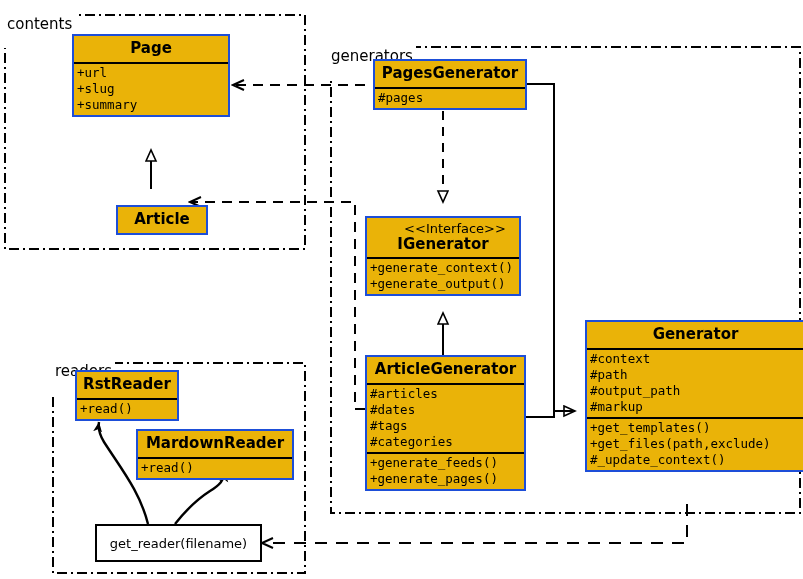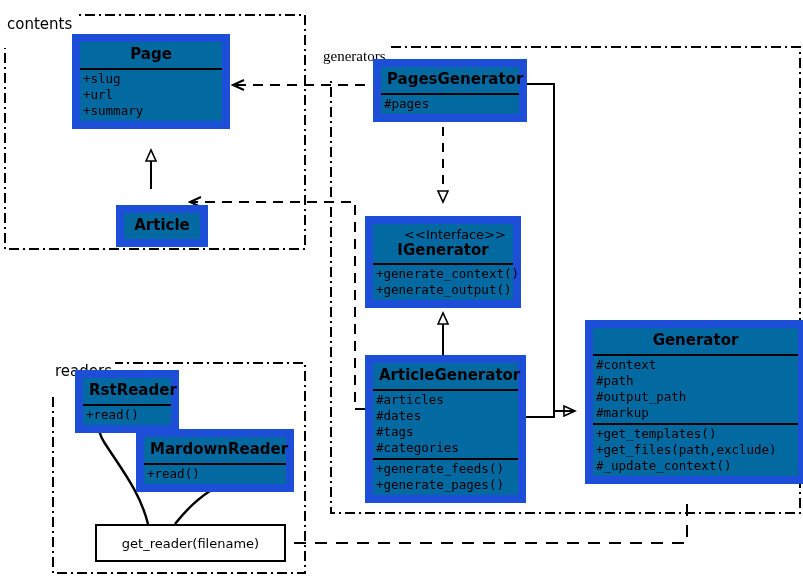--- a/index.html
+++ b/index.html
@@ -30,22 +30,22 @@
     white-space: nowrap;
     background: #ffffff;
     padding: 16px 3px;
     line-height: 16px;
   }
 
   
   .uml-class {
     position: absolute;
     box-sizing: border-box;
-    border: 8px solid #1d4ed8;
-    background: #0369a1;
+    border: 2px solid #1d4ed8;
+    background: #eab308;
     z-index: 5;
   }
   .uml-name {
     font-weight: bold;
     font-size: 15px;
     text-align: center;
     padding: 4px 6px 5px 6px;
     line-height: 17px;
     color: #000;
   }
@@ -128,28 +128,28 @@
     <path d="M365,409 L355,409 L355,202 L190,202" fill="none" stroke="#000" stroke-width="2" stroke-dasharray="10,7" marker-end="url(#open-arrow)"></path>
 
     <path d="M687,504 L687,543 L262,543" fill="none" stroke="#000" stroke-width="2" stroke-dasharray="12,9" marker-end="url(#open-arrow)"></path>
 
     <path d="M148,524 C140,492 122,470 104,442 C99,434 98,429 99,422" fill="none" stroke="#000" stroke-width="2.4" marker-end="url(#solid-arrow)"></path>
 
     <path d="M175,524 C186,510 196,500 210,491 C220,485 224,480 225,472" fill="none" stroke="#000" stroke-width="2.4" marker-end="url(#solid-arrow)"></path>
   </svg>
 
   <div class="package-label" style="left:4px; top:0px;">contents</div>
-  <div class="package-label" style="left:320px; top:32px;font-family:Liberation Serif, serif;">generators</div>
+  <div class="package-label" style="left:328px; top:32px;">generators</div>
   <div class="package-label" style="left:52px; top:347px;">readers</div>
 
   <div class="uml-class" style="left:72px; top:34px; width:158px;">
     <div class="uml-name">Page</div>
     <div class="uml-compartment">
+      <div class="uml-member">+url</div>
       <div class="uml-member">+slug</div>
-      <div class="uml-member">+url</div>
       <div class="uml-member">+summary</div>
     </div>
   </div>
 
   <div class="uml-class" style="left:116px; top:205px; width:92px;">
     <div class="uml-name">Article</div>
   </div>
 
   <div class="uml-class" style="left:373px; top:59px; width:154px;">
     <div class="uml-name">PagesGenerator</div>
@@ -203,17 +203,17 @@
     </div>
   </div>
 
   <div class="uml-class" style="left:136px; top:429px; width:158px;">
     <div class="uml-name">MardownReader</div>
     <div class="uml-compartment">
       <div class="uml-member">+read()</div>
     </div>
   </div>
 
-  <div class="plain-box" style="left:95px; top:524px; width:191px; height:38px;">
+  <div class="plain-box" style="left:95px; top:524px; width:167px; height:38px;">
     <div class="plain-box-label">get_reader(filename)</div>
   </div>
 
 </div>
 
 </body></html>

